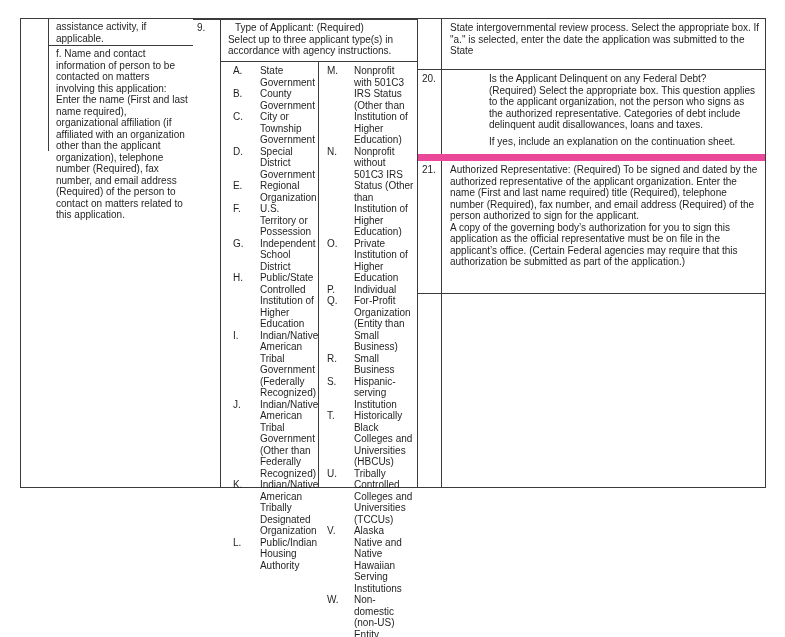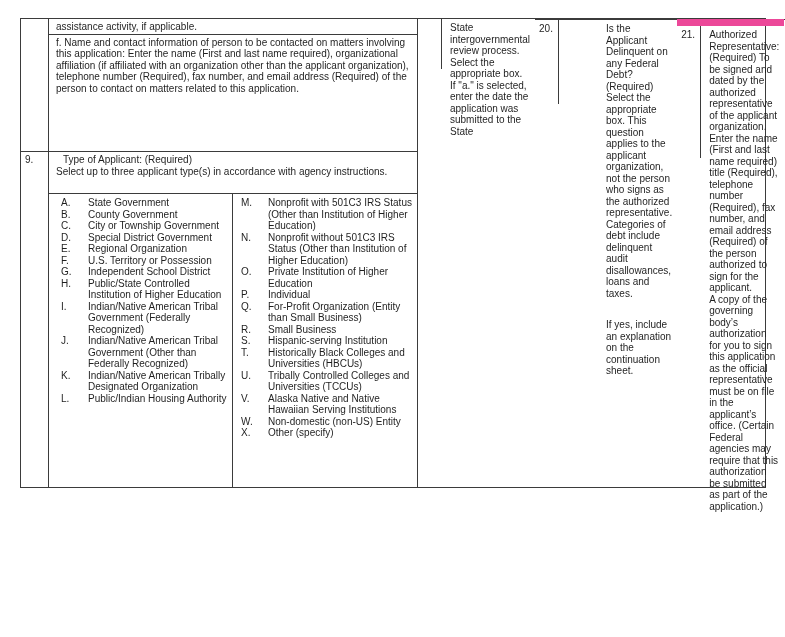--- a/index.html
+++ b/index.html
@@ -16,21 +16,21 @@
   .page { position: relative; width: 785px; height: 637px; background: #fff; overflow: hidden; }
 
   .doc-table {
     position: absolute; left: 20px; top: 18px;
     width: 746px; height: 470px;
     display: flex;
     border: 1px solid #3b3b3b;
   }
 
   
-  .half-left { width: 397px; display: flex; flex-direction: column; border-right: 1px solid #3b3b3b; }
+  .half-left { width: 397px; display: flex; flex-direction: row; border-right: 1px solid #3b3b3b; }
 
   .l-row-top { height: 132px; display: flex; }
   .numcol-l { width: 28px; border-right: 1px solid #3b3b3b; padding: 2px 1px 0 4px; }
   .l-top-content { flex: 1; display: flex; flex-direction: column; min-width: 0; }
   .l-line1 { padding: 2px 4px 1px 7px; border-bottom: 1px solid #3b3b3b; }
   .l-fcell { flex: 1; padding: 2px 5px 0 7px; }
 
   .l-row9 { flex: 1; border-top: 1px solid #3b3b3b; display: flex; min-height: 0; }
   .row9-content { flex: 1; display: flex; flex-direction: column; min-width: 0; }
   .row9-head { height: 41px; padding: 2px 4px 0 7px; }
@@ -39,31 +39,31 @@
 
   .inner-table { flex: 1; border-top: 1px solid #3b3b3b; display: flex; min-height: 0; }
   .type-col { width: 50%; padding-top: 3px; }
   .type-col.first { border-right: 1px solid #3b3b3b; }
   .type-item { display: flex; }
   .type-col.first  .type-letter { margin-left: 12px; width: 27px; flex: 0 0 27px; }
   .type-col.second .type-letter { margin-left: 8px;  width: 27px; flex: 0 0 27px; }
   .type-text { flex: 1; padding-right: 3px; }
 
   
-  .half-right { flex: 1; display: flex; flex-direction: row; min-width: 0; }
+  .half-right { flex: 1; display: flex; flex-direction: column; min-width: 0; }
   .r-row { display: flex; min-height: 0; }
   .r-row-top   { height: 50px; }
   .r-row-20    { height: 85px;  border-top: 1px solid #3b3b3b; gap: 39px; }
   .r-row-21    { height: 139px; border-top: 7px solid #ec4899; }
   .r-row-empty { flex: 1;       border-top: 1px solid #3b3b3b; }
   .numcol-r { width: 24px; border-right: 1px solid #3b3b3b; padding: 3px 1px 0 4px; }
   .r-content { flex: 1; padding: 3px 5px 0 8px; min-width: 0; }
 
   .b { font-weight: normal; }
-  .note-gap { margin-top: 20px; }
+  .note-gap { margin-top: 5px; }
 </style>
 </head>
 <body>
 
 <div class="page">
   <div class="doc-table">
 
     <div class="half-left">
 
       <div class="l-row-top">

